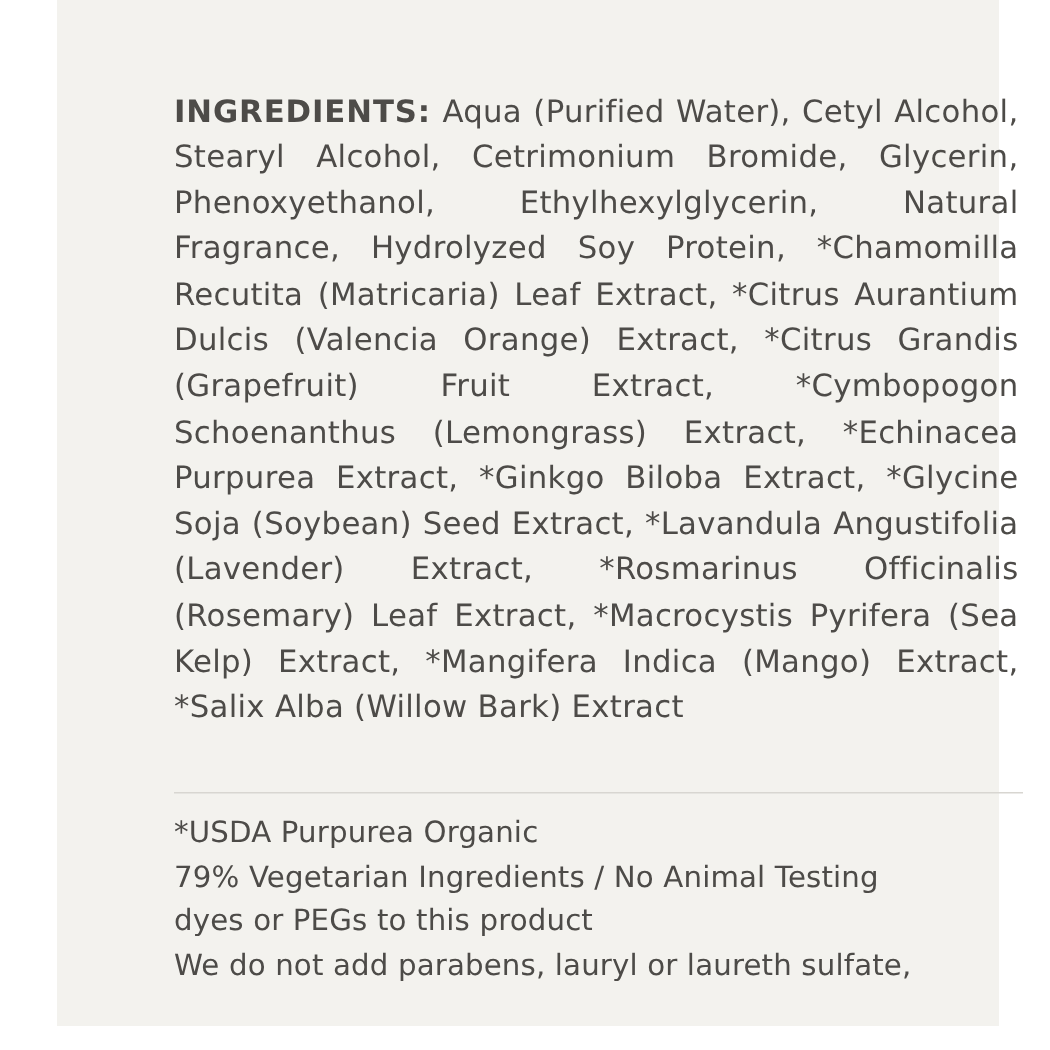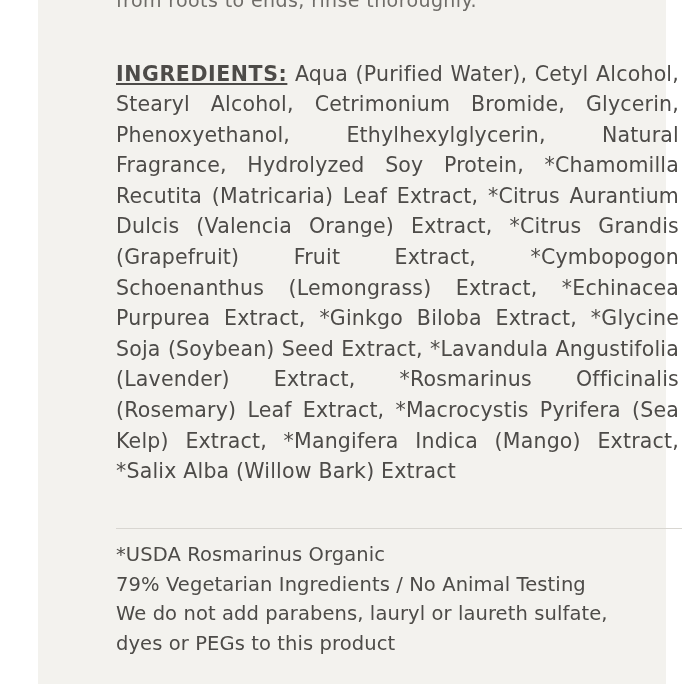--- a/index.html
+++ b/index.html
@@ -70,21 +70,20 @@
     color: #4d4b48;
     font-size: 20.5px;
     line-height: 30.6px;
     text-align: justify;
     text-justify: inter-word;
     letter-spacing: 0.2px;
   }
   .ingredients-block .heading {
     font-weight: bold;
     letter-spacing: 0.6px;
-    text-decoration: underline;
   }
   .divider {
     position: absolute;
     left: 0;
     top: 528px;
     width: 566px;
     height: 1px;
     background: #d8d6d1;
   }
   .claims {
@@ -111,33 +110,30 @@
 </style>
 </head>
 <body>
 
 <div class="left-strip"></div>
 <div class="right-strip"></div>
 
 <div class="label-panel">
   <div class="content">
 
-    <div class="cut-line">
-      <span>from roots to ends, rinse thoroughly.</span>
-    </div>
 
     <p class="ingredients-block">
       <span class="heading">INGREDIENTS:</span><span> Aqua (Purified Water), Cetyl Alcohol, Stearyl Alcohol, Cetrimonium Bromide, Glycerin, Phenoxyethanol, Ethylhexylglycerin, Natural Fragrance, Hydrolyzed Soy Protein, *Chamomilla Recutita (Matricaria) Leaf Extract, *Citrus Aurantium Dulcis (Valencia Orange) Extract, *Citrus Grandis (Grapefruit) Fruit Extract, *Cymbopogon Schoenanthus (Lemongrass) Extract, *Echinacea Purpurea Extract, *Ginkgo Biloba Extract, *Glycine Soja (Soybean) Seed Extract, *Lavandula Angustifolia (Lavender) Extract, *Rosmarinus Officinalis (Rosemary) Leaf Extract, *Macrocystis Pyrifera (Sea Kelp) Extract, *Mangifera Indica (Mango) Extract, *Salix Alba (Willow Bark) Extract</span>
     </p>
 
     <div class="divider"></div>
 
     <div class="claims">
-      <div>*USDA Rosmarinus Organic</div>
+      <div>*USDA Purpurea Organic</div>
       <div>79% Vegetarian Ingredients / No Animal Testing</div>
+      <div>dyes or PEGs to this product</div>
       <div>We do not add parabens, lauryl or laureth sulfate,</div>
-      <div>dyes or PEGs to this product</div>
     </div>
 
   </div>
 </div>
 
 <div class="bottom-edge"></div>
 
 </body></html>

